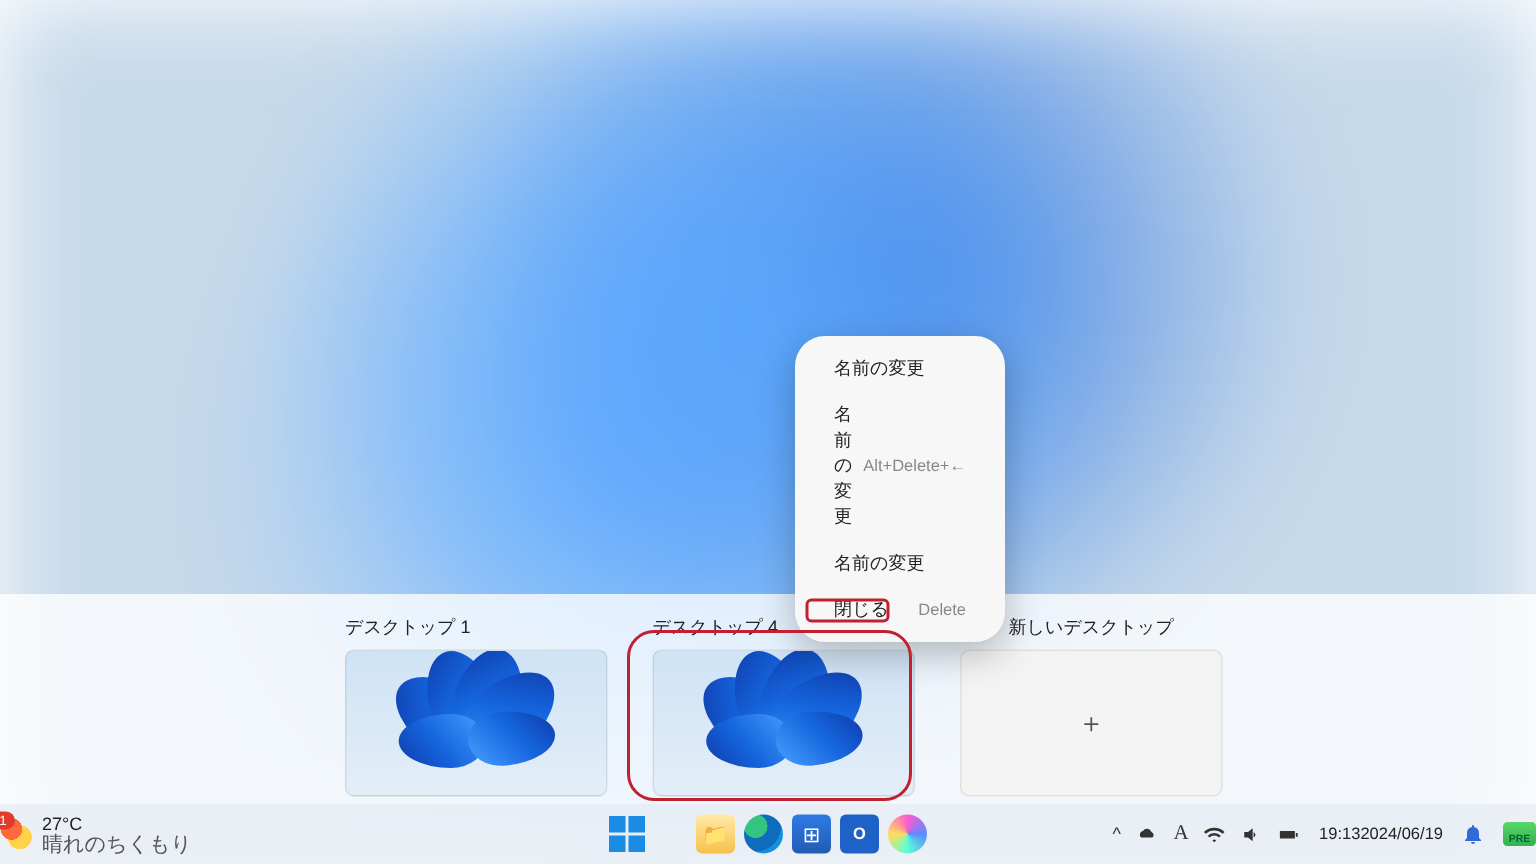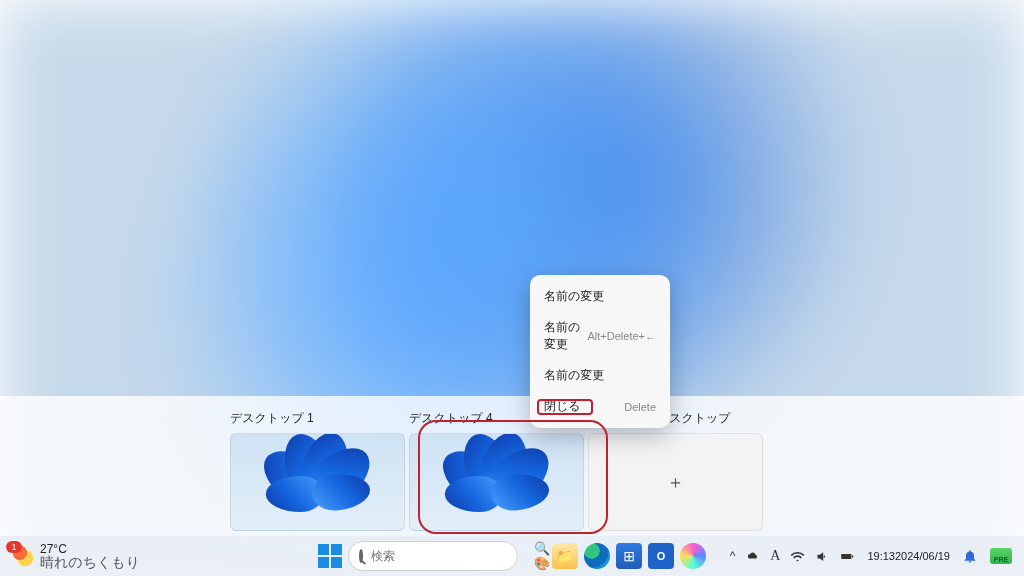--- a/index.html
+++ b/index.html
@@ -13,21 +13,21 @@
     radial-gradient(circle at 58% 32%, #3a7be0 0%, rgba(58,123,224,0) 40%),
     radial-gradient(circle at 40% 55%, #7cbaff 0%, rgba(124,186,255,0) 40%),
     linear-gradient(#c6d9ea,#c6d9ea);
   filter:blur(30px);
 }
 
 
 .taskview{
   position:absolute;left:0;right:0;bottom:40px;height:140px;
   background:rgba(255,255,255,.78);backdrop-filter:blur(8px);
-  display:flex;align-items:flex-start;gap:4px;padding:14px 0 0 230px;
+  display:flex;align-items:flex-start;gap:30px;padding:14px 0 0 230px;
 }
 .desk{display:flex;flex-direction:column;gap:6px;width:175px}
 .desk-label{font-size:12px;color:#222}
 .desk-thumb{position:relative;width:175px;height:98px;border-radius:6px;overflow:hidden;
   background:linear-gradient(180deg,#cfe3f5 0%, #e3eef8 100%);border:1px solid rgba(0,0,0,.08)}
 .desk.drop .desk-thumb{display:flex;align-items:center;justify-content:center;font-size:18px;color:#555;background:#f3f3f3}
 .desk-label.center{align-self:center}
 
 
 .bloom{position:absolute;left:50%;top:62%;transform:translate(-50%,-50%);width:120px;height:120px}
@@ -42,28 +42,28 @@
 .bloom .p6{transform:translate(-50%,-90%) rotate(85deg);width:36px;height:58px}
 
 
 .annot{position:absolute;border:2px solid #c0202f;border-radius:18px;pointer-events:none}
 .annot.thumb{left:418px;bottom:42px;width:190px;height:114px}
 .annot.menu{left:537px;bottom:161px;width:56px;height:16px;border-radius:4px}
 
 
 .ctx{
   position:absolute;left:530px;bottom:148px;width:140px;
-  background:#f7f7f7;border-radius:10px;box-shadow:0 8px 24px rgba(0,0,0,.25);
-  padding:6px 0;font-size:12px;color:#222}
+  background:#f7f7f7;border-radius:20px;box-shadow:0 8px 24px rgba(0,0,0,.25);
+  padding:6px 12px;font-size:12px;color:#222}
 .ctx-row{display:flex;justify-content:space-between;align-items:center;padding:7px 14px;cursor:default}
 .ctx-row .sc{color:#888;font-size:11px}
 
 
 .taskbar{position:absolute;left:0;right:0;bottom:0;height:40px;
-  background:rgba(235,240,246,.92);display:flex;align-items:center;padding:0 12px;font-size:12px;color:#222}
+  background:rgba(235,240,246,.92);display:flex;align-items:center;padding:0 0;font-size:12px;color:#222}
 .tb-left{display:flex;align-items:center;gap:6px}
 .weather-ico{width:22px;height:22px;border-radius:50%;
   background:radial-gradient(circle at 35% 35%,#ff6a3c 0 35%,transparent 36%),
              radial-gradient(circle at 60% 60%,#ffd24a 0 42%,transparent 43%)}
 .badge{position:relative}
 .badge::after{content:attr(data-badge);position:absolute;top:-4px;left:-6px;background:#e23b2e;color:#fff;border-radius:8px;font-size:9px;line-height:12px;min-width:12px;text-align:center;padding:0 2px}
 .tb-left .txt{display:flex;flex-direction:column;line-height:13px}
 .tb-left .txt .l2{font-size:14px;color:#555}
 
 .tb-center{position:absolute;left:50%;transform:translateX(-50%);display:flex;align-items:center;gap:6px}
@@ -163,25 +163,20 @@
     </div>
   </div>
 
   <div class="tb-center">
     <div class="start">
         <div></div>
         <div></div>
         <div></div>
         <div></div>
       </div>
-    <div class="search">
-      <span class="mag"></span>
-      <input placeholder="検索" style="">
-      <span class="deco">🔍🎨</span>
-    </div>
     <div class="appicon tv">
         <span></span>
         <span></span>
       </div>
     <div class="appicon explorer">📁</div>
     <div class="appicon edge"></div>
     <div class="appicon store">⊞</div>
     <div class="appicon outlook">O</div>
     <div class="appicon copilot"></div>
   </div>

